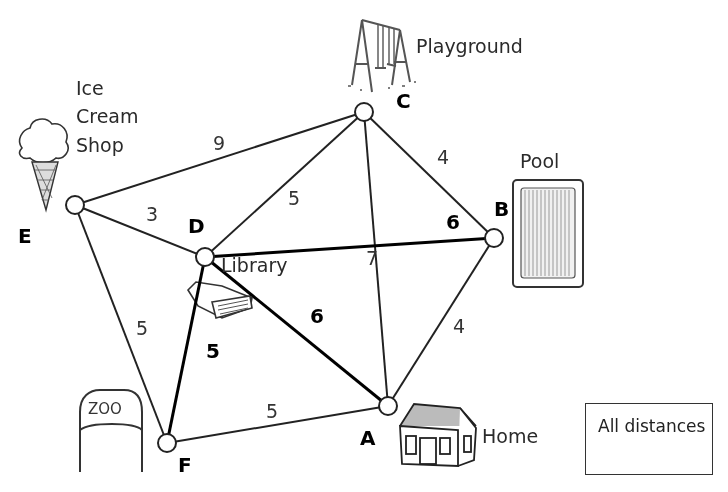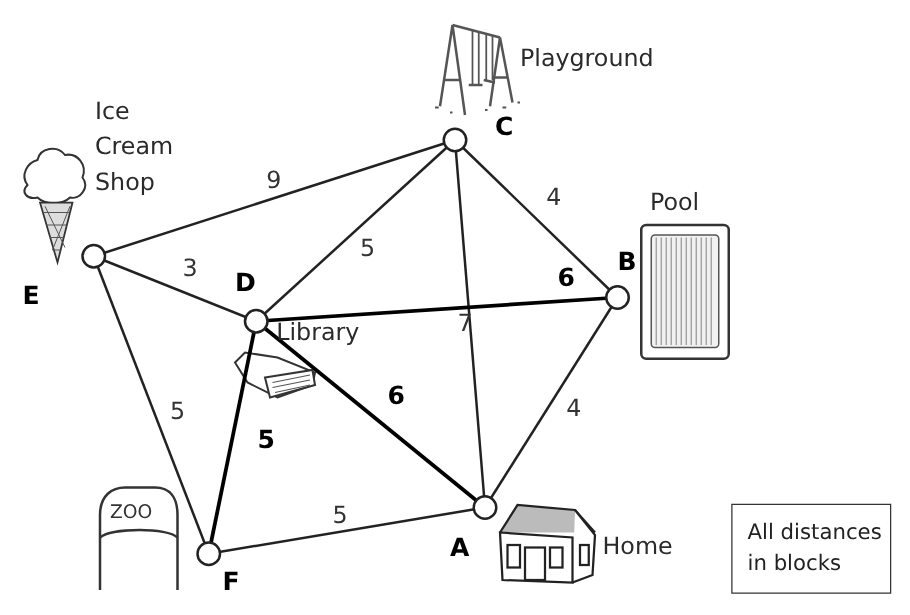--- a/index.html
+++ b/index.html
@@ -126,15 +126,14 @@
   <text class="place" x="76" y="123">Cream</text>
   <text class="place" x="76" y="152">Shop</text>
   <text class="place" x="416" y="53">Playground</text>
   <text class="place" x="520" y="168">Pool</text>
   <text class="place" x="221" y="272">Library</text>
   <text class="place" x="482" y="443">Home</text>
 </svg>
 
 <div class="note-box">
   <span>All distances</span>
-  <span>in blocks</span>
 </div>
 </div>
 
 </body></html>

